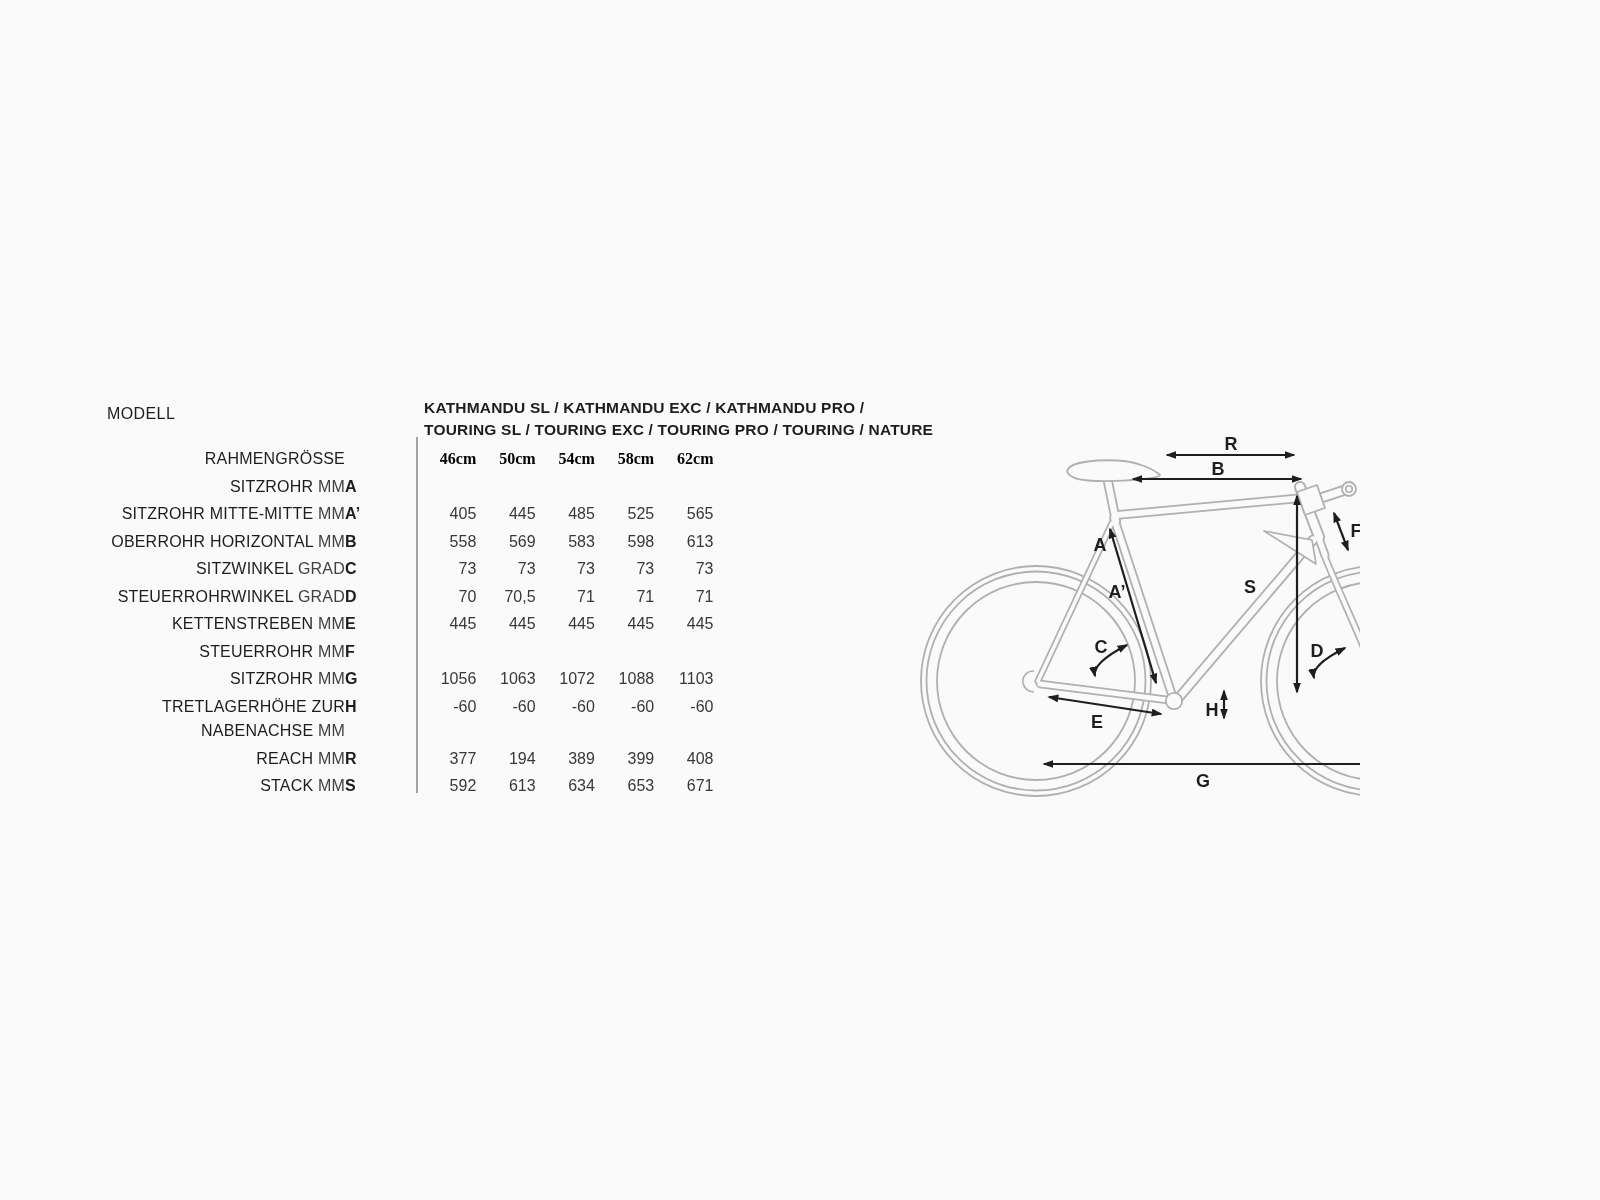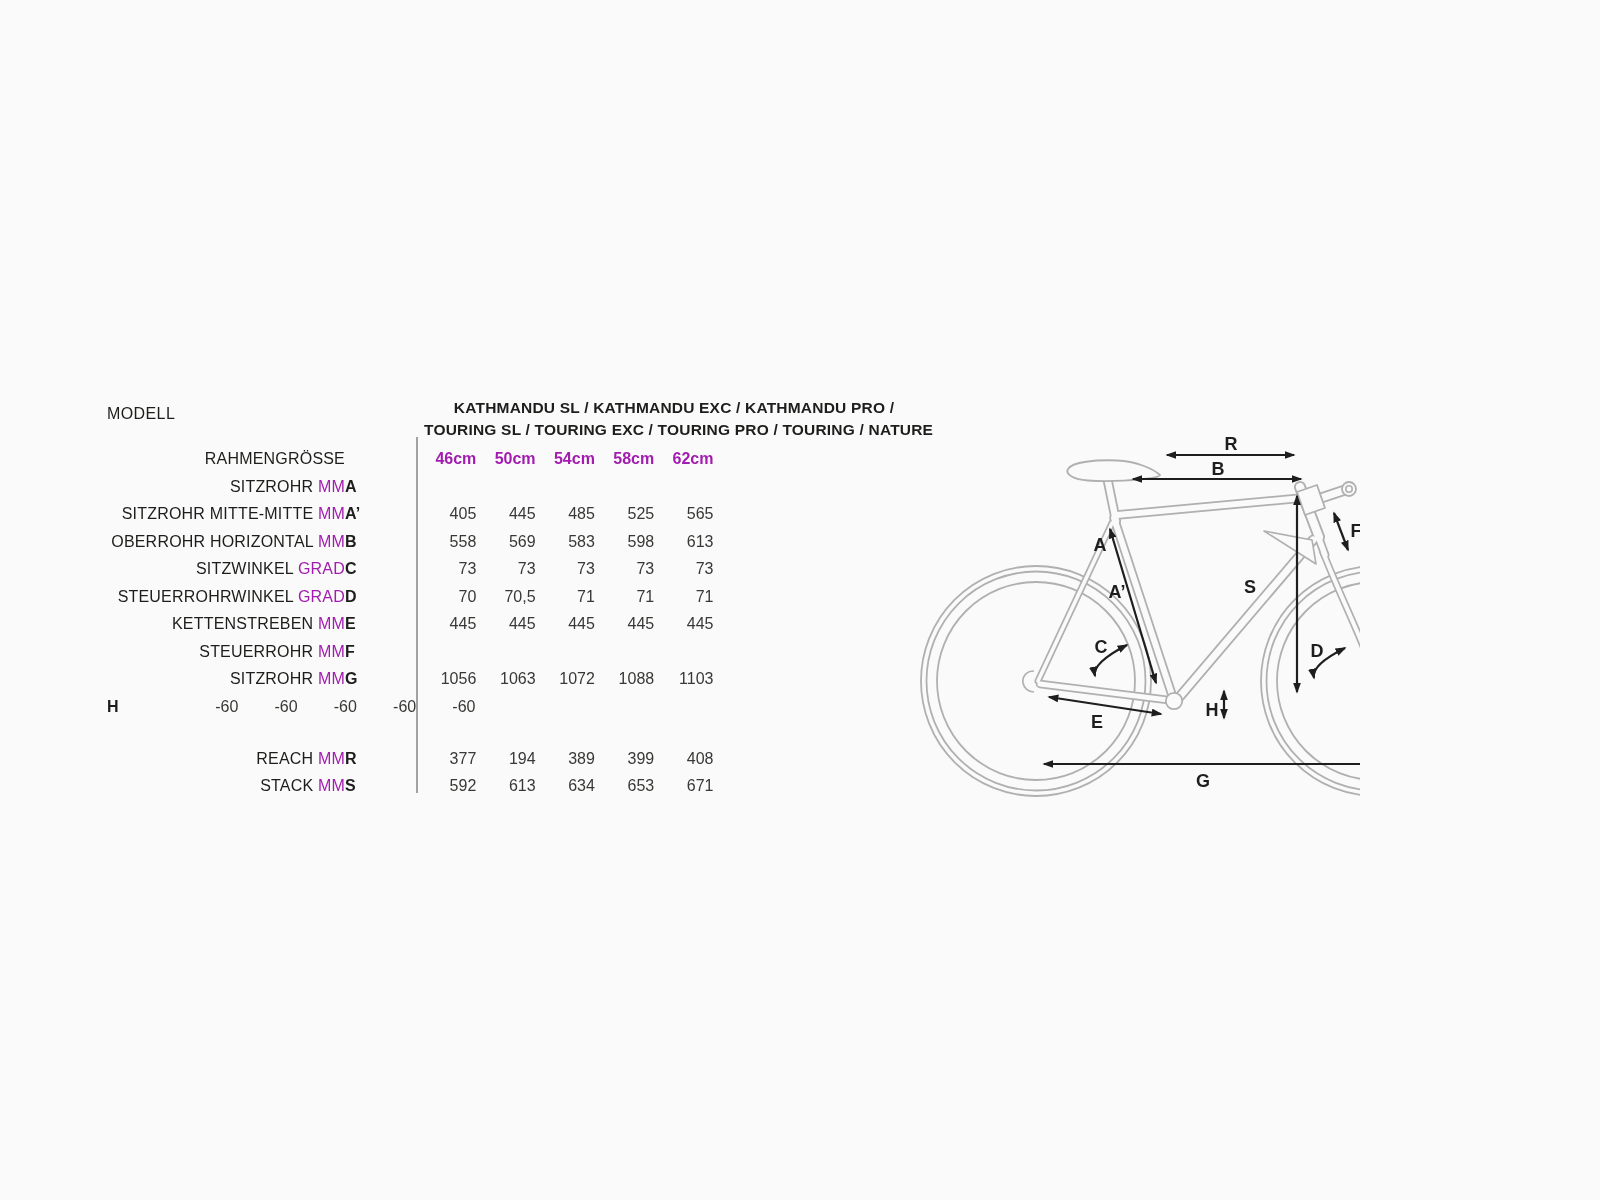--- a/index.html
+++ b/index.html
@@ -1,33 +1,33 @@
 <!DOCTYPE html>
 <html><head>
 <meta charset="utf-8">
 <style>
   html,body{margin:0;padding:0;background:#fafafa;}
   .canvas{position:relative;width:1360px;height:1200px;background:#fafafa;overflow:hidden;
           font-family:"Liberation Sans","DejaVu Sans",sans-serif;color:#1d1d1b;}
   .modell{position:absolute;left:107px;top:402px;font-size:16px;letter-spacing:.4px;line-height:24px;}
-  .model-value{position:absolute;left:424px;top:397px;width:500px;text-align:center;font-weight:bold;
+  .model-value{position:absolute;left:424px;top:397px;width:500px;font-weight:bold;
                font-size:15.5px;line-height:21.5px;white-space:nowrap;letter-spacing:.2px;}
   .model-value div{white-space:nowrap;}
   .divider{position:absolute;left:416px;top:437px;width:2px;height:356px;background:#a2a2a2;}
   .geo{position:absolute;left:107px;top:445px;}
   .row{display:flex;height:27.5px;}
   .row.two{height:52px;}
   .lbl{width:238px;font-size:16px;line-height:27.5px;letter-spacing:.2px;white-space:nowrap;color:#1d1d1b;text-align:right;}
   .line1{display:block;line-height:27.5px;}
   .line2{display:block;line-height:21px;}
-  .unit{color:#a21caf;}
+  .unit{color:#404040;}
   .ltr{width:72px;font-size:16px;line-height:27.5px;font-weight:bold;color:#1d1d1b;}
   .vals{display:flex;}
   .vals span{width:59.3px;font-size:16px;line-height:27.5px;text-align:right;color:#383836;}
-  .vals.hdr span{font-weight:bold;color:#a21caf;}
+  .vals.hdr span{font-weight:bold;color:#000000;font-family:Liberation Serif, serif;}
   .bike-svg{position:absolute;left:895px;top:425px;width:615px;height:385px;}
   .bike-svg text{font-family:"Liberation Sans","DejaVu Sans",sans-serif;font-weight:bold;font-size:18px;
                  fill:#1e1e1e;text-anchor:middle;}
   .gray{stroke:#b0b0b0;fill:none;}
   .dim{stroke:#1e1e1e;stroke-width:2.2;fill:none;}
 </style>
 </head>
 <body>
 
 <div class="canvas">
@@ -131,20 +131,24 @@
       <div class="vals">
         <span>1056</span>
         <span>1063</span>
         <span>1072</span>
         <span>1088</span>
         <span>1103</span>
       </div>
     </div>
 
     <div class="row two">
+      <div class="lbl">
+        <span class="line1">TRETLAGERHÖHE ZUR</span>
+        <span class="line2"><span>NABENACHSE</span> <span class="unit">MM</span></span>
+      </div>
       <div class="ltr">H</div>
       <div class="vals">
         <span>-60</span>
         <span>-60</span>
         <span>-60</span>
         <span>-60</span>
         <span>-60</span>
       </div>
     </div>
 

